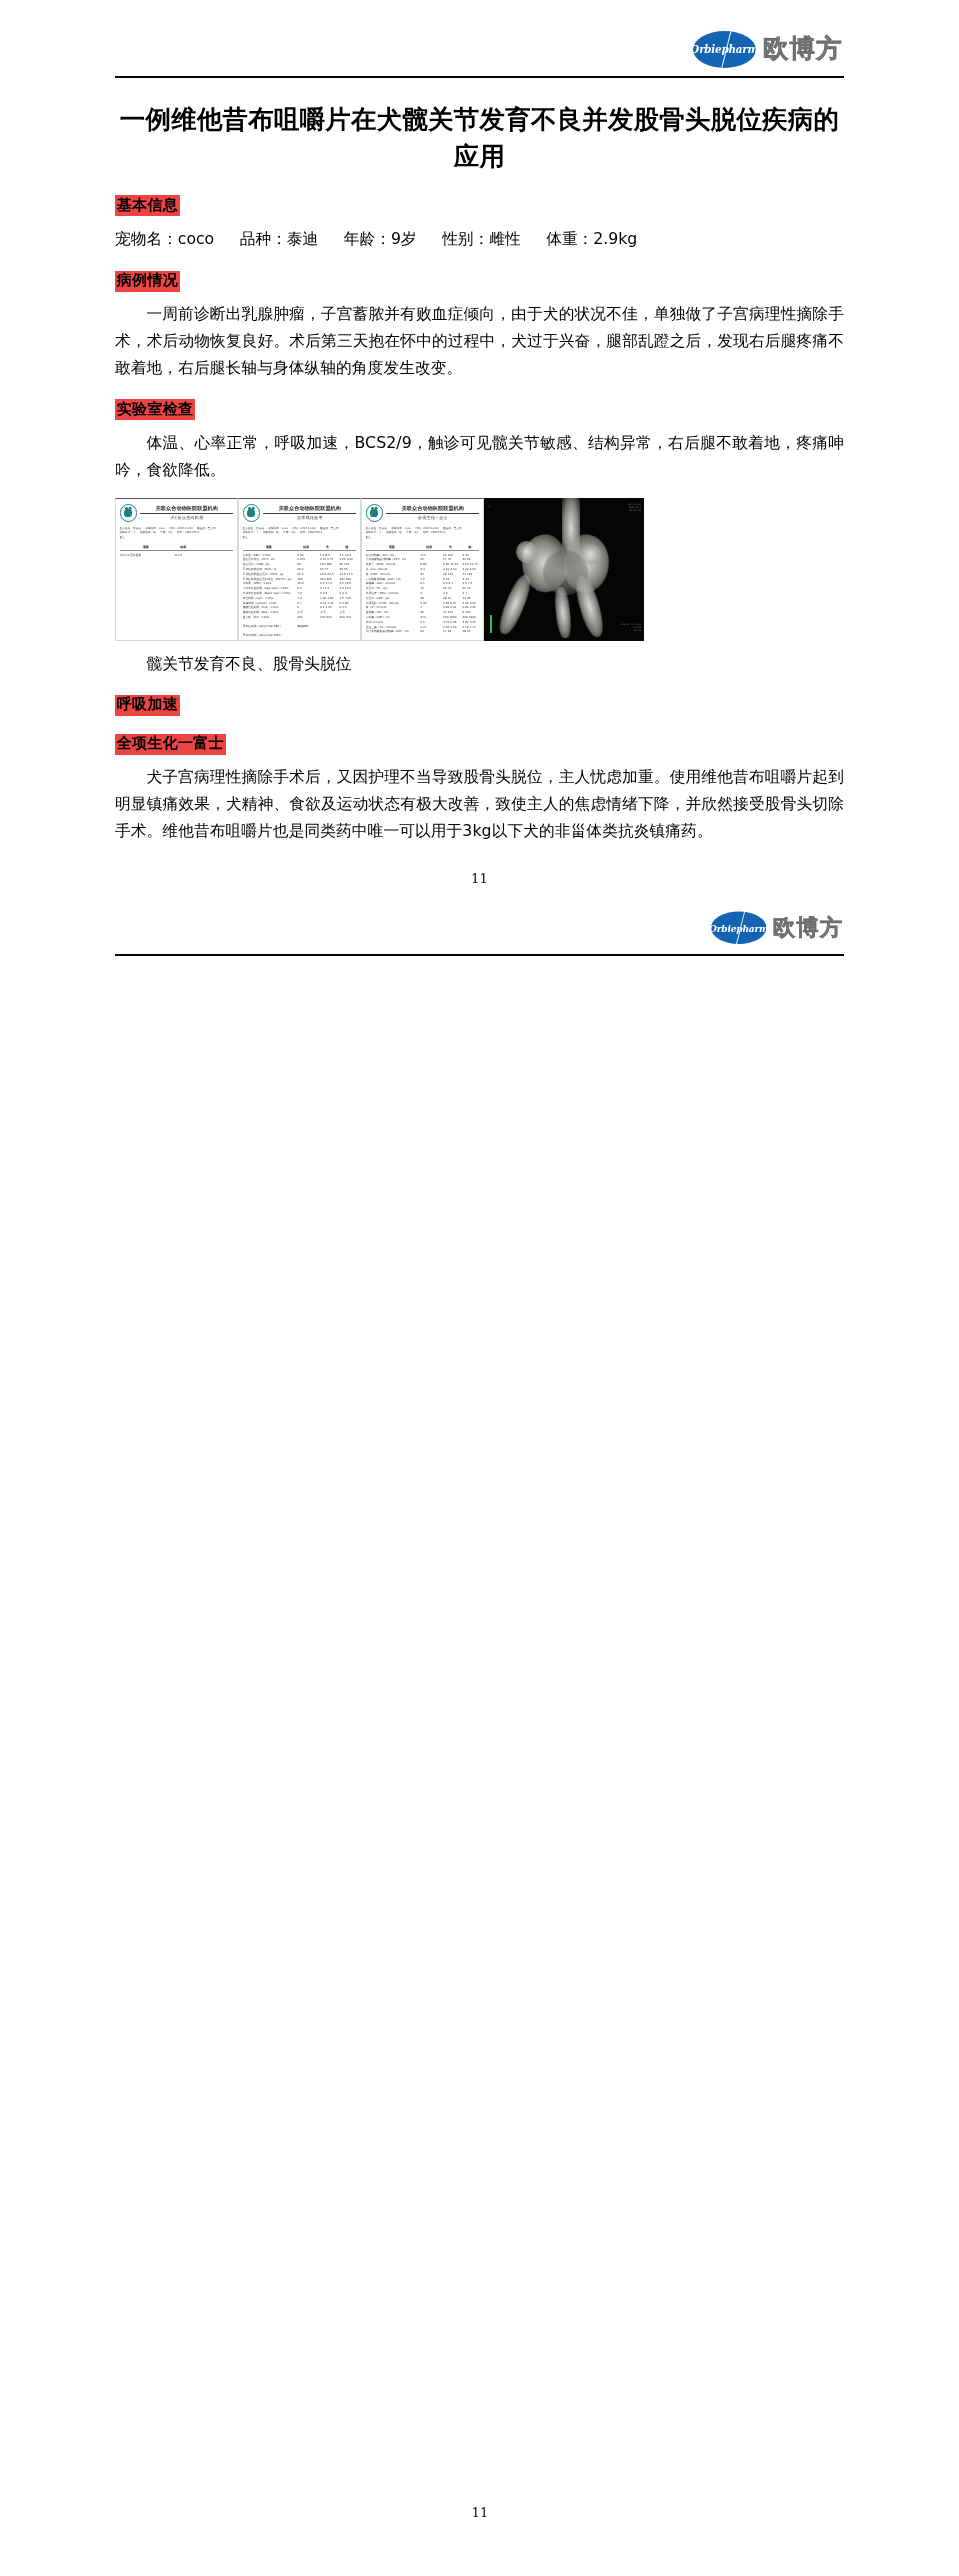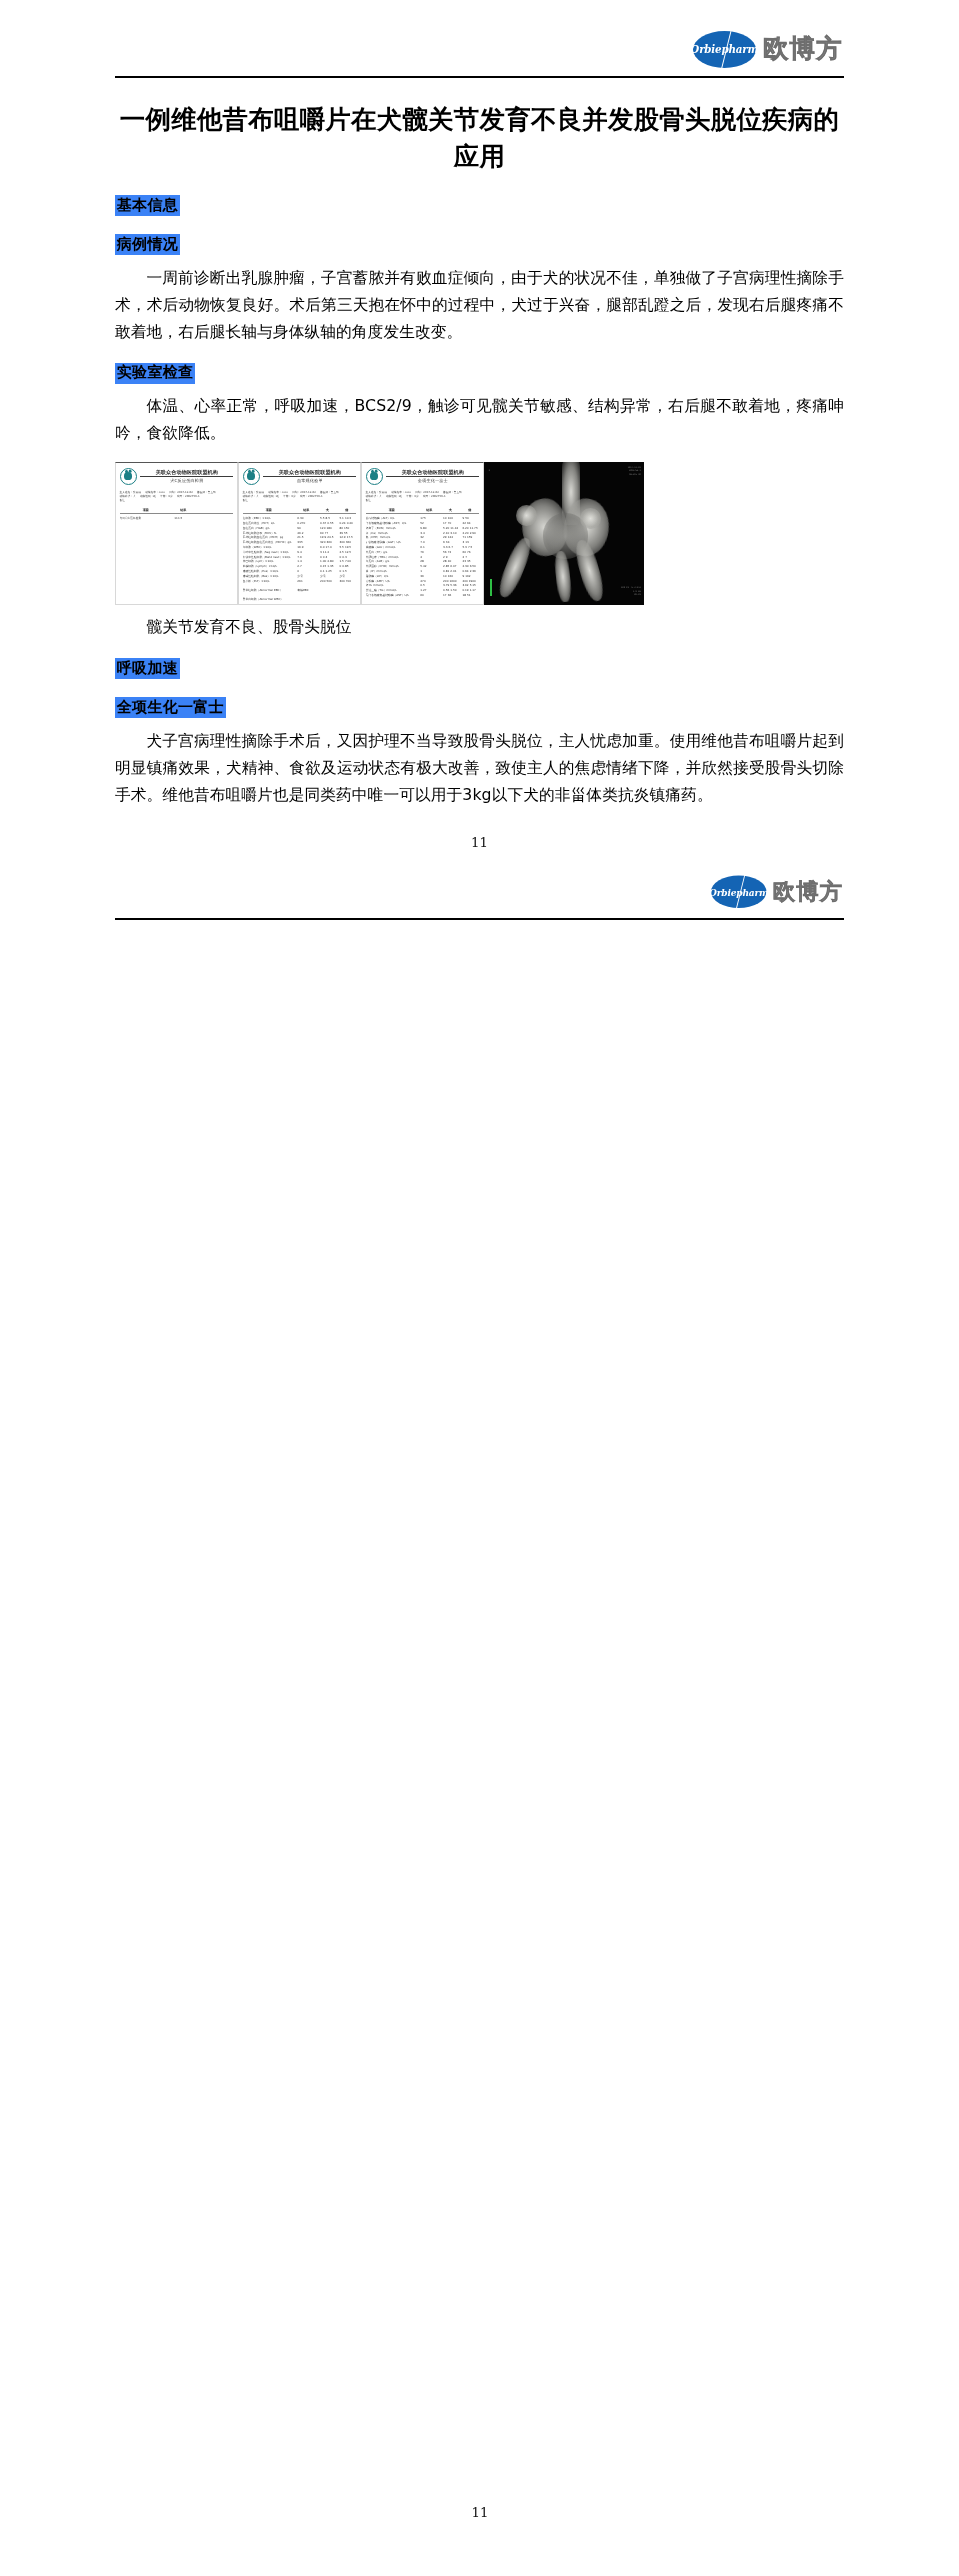--- a/index.html
+++ b/index.html
@@ -83,21 +83,21 @@
     font-size: 25.4px;
     font-weight: bold;
     line-height: 1.45;
     letter-spacing: 0.3px;
     color: #000000;
   }
 
   
   .sec-head {
     display: inline-block;
-    background: #3b82f6;
+    background: #ef4444;
     color: #000000;
     font-size: 15px;
     font-weight: bold;
     line-height: 1.28;
     padding: 0.6px 1.8px 1.2px 1.8px;
     letter-spacing: 0.3px;
   }
   .sec-head-wrap { margin-top: 18px; }
   .sec-head-wrap.first { margin-top: 20.6px; }
 
@@ -350,20 +350,27 @@
         <div class="wordmark">Orbiepharm</div>
       </div>
       <div class="logo-cn">欧博方</div>
     </div>
   </div>
 
   <h1 class="doc-title">一例维他昔布咀嚼片在犬髋关节发育不良并发股骨头脱位疾病的应用</h1>
 
   <div class="sec-head-wrap first">
     <span class="sec-head">基本信息</span>
+  </div>
+  <div class="info-line">
+    <span>宠物名：</span><span>coco</span><span class="gap"></span>
+    <span>品种：</span><span>泰迪</span><span class="gap"></span>
+    <span>年龄：</span><span>9岁</span><span class="gap"></span>
+    <span>性别：</span><span>雌性</span><span class="gap"></span>
+    <span>体重：</span><span>2.9kg</span>
   </div>
 
   <div class="sec-head-wrap">
     <span class="sec-head">病例情况</span>
   </div>
   <p class="body-text indent">一周前诊断出乳腺肿瘤，子宫蓄脓并有败血症倾向，由于犬的状况不佳，单独做了子宫病理性摘除手术，术后动物恢复良好。术后第三天抱在怀中的过程中，犬过于兴奋，腿部乱蹬之后，发现右后腿疼痛不敢着地，右后腿长轴与身体纵轴的角度发生改变。</p>
 
   <div class="sec-head-wrap">
     <span class="sec-head">实验室检查</span>
   </div>

